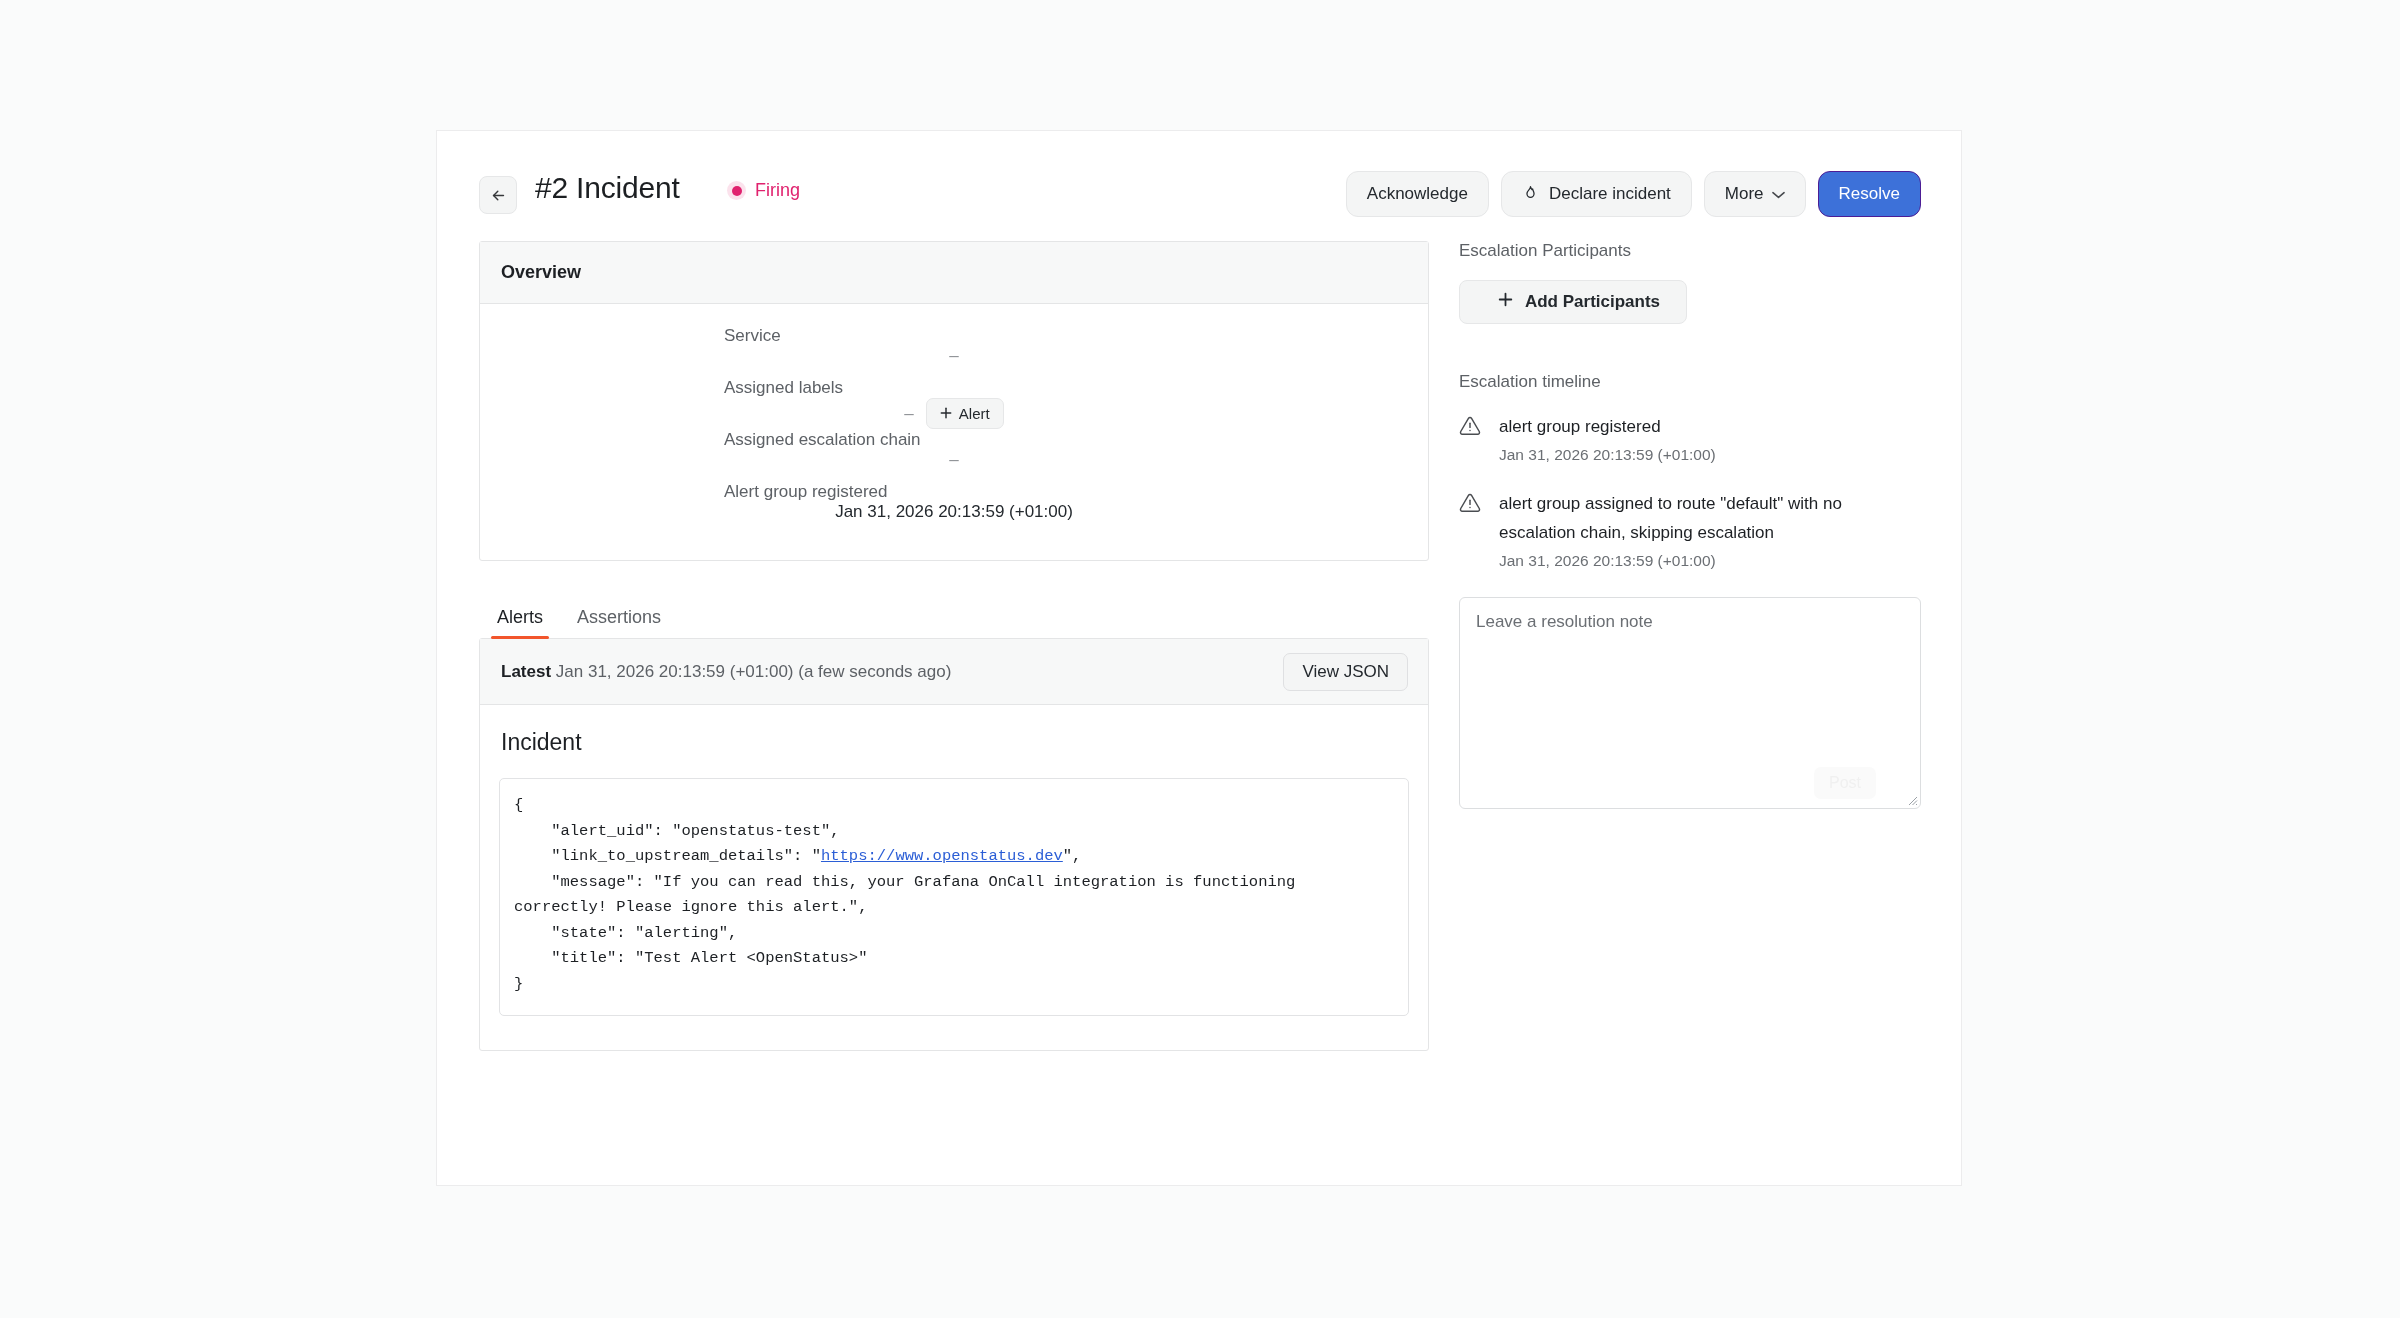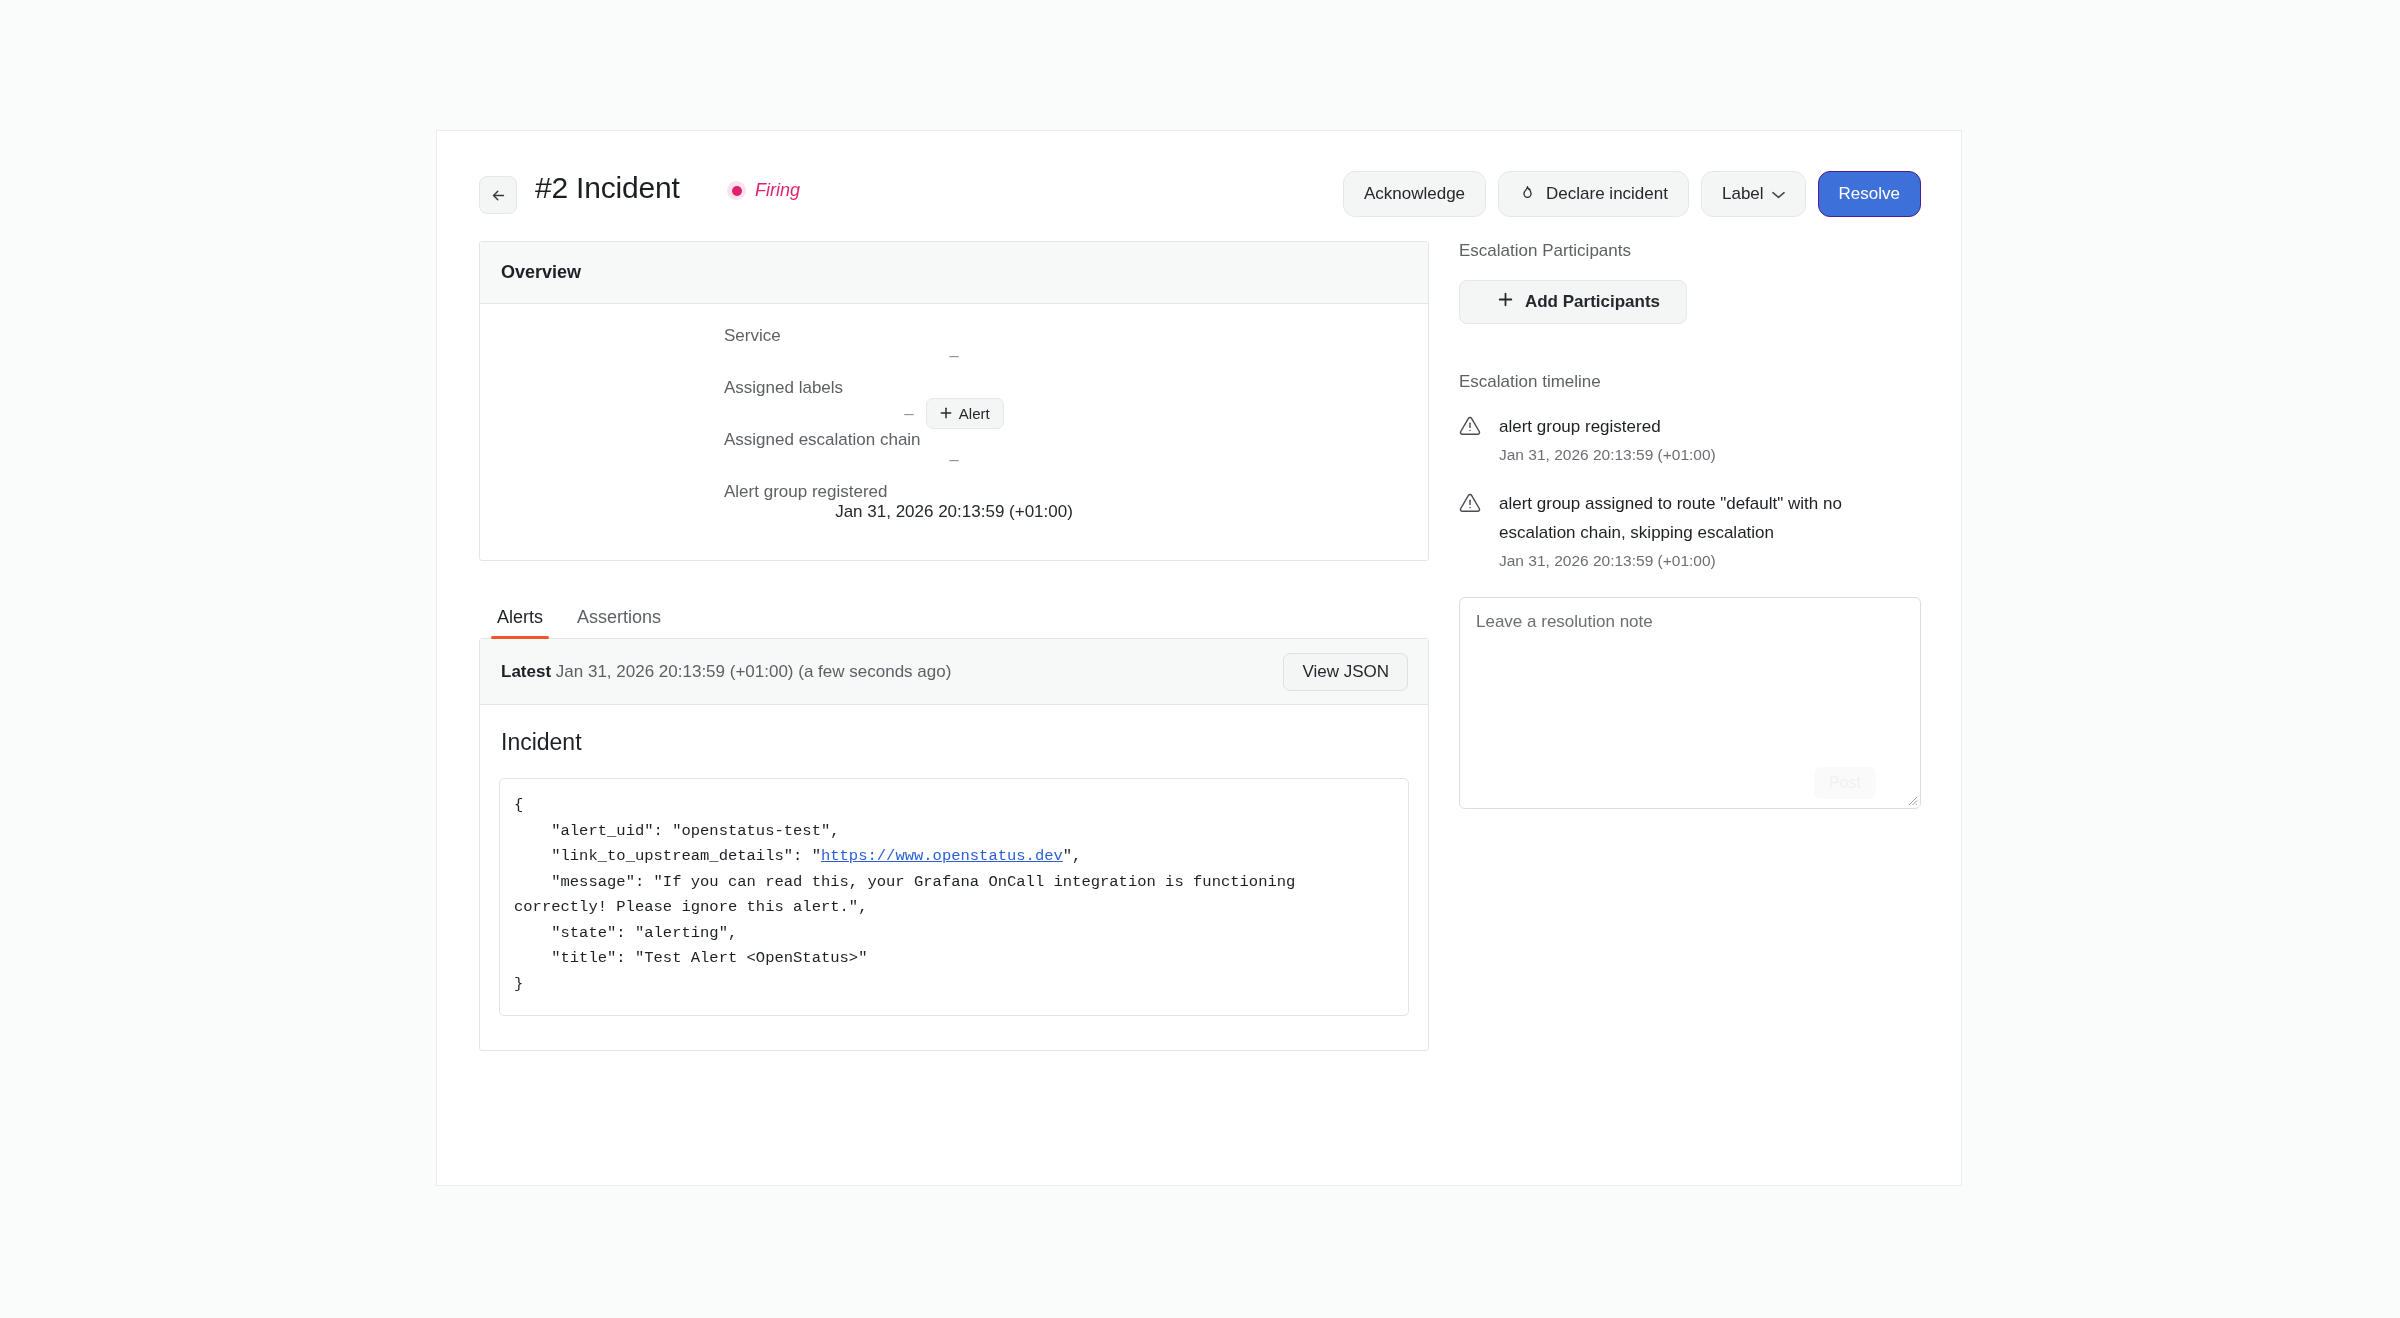--- a/index.html
+++ b/index.html
@@ -84,21 +84,20 @@
   }
   #status-dot-core {
     width: 10px;
     height: 10px;
     border-radius: 50%;
     background: #e0226e;
   }
   #status-text {
     font-size: 18px;
     color: #e0226e;
-    font-style: italic;
   }
 
   
   .hdr-btns {
     position: absolute;
     right: 0;
     top: 0;
     display: flex;
     align-items: center;
     gap: 12px;
@@ -430,21 +429,21 @@
       <div class="btn btn-secondary">
         <span class="flame-icon">
           <svg width="17" height="19" viewBox="0 0 24 26" fill="none" stroke="#24292e" stroke-width="1.8" stroke-linecap="round" stroke-linejoin="round">
             <path d="M12 2c0 4-5 5-5 10a5 5 0 0 0 10 0c0-3-2-5-2-7 0 1.5-1.2 2.4-3 -3z"></path>
           </svg>
         </span>
         <span>Declare incident</span>
       </div>
 
       <div class="btn btn-secondary">
-        <span>Label</span>
+        <span>More</span>
         <span class="chev">
           <svg width="13" height="8" viewBox="0 0 14 8" fill="none" stroke="#46494d" stroke-width="1.7" stroke-linecap="round" stroke-linejoin="round">
               <polyline points="1 1.5 7 6.5 13 1.5"></polyline>
             </svg>
         </span>
       </div>
 
       <div class="btn btn-primary">Resolve</div>
     </div>
   </div>

